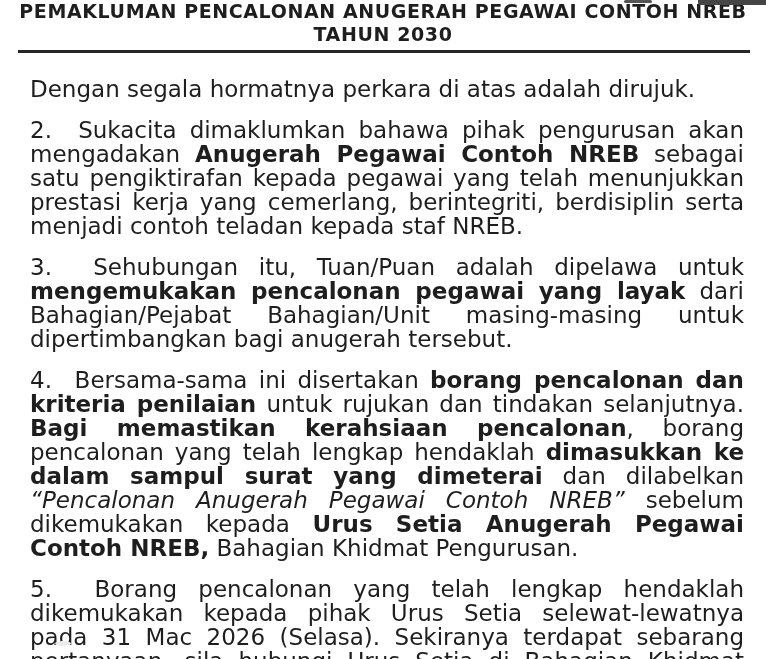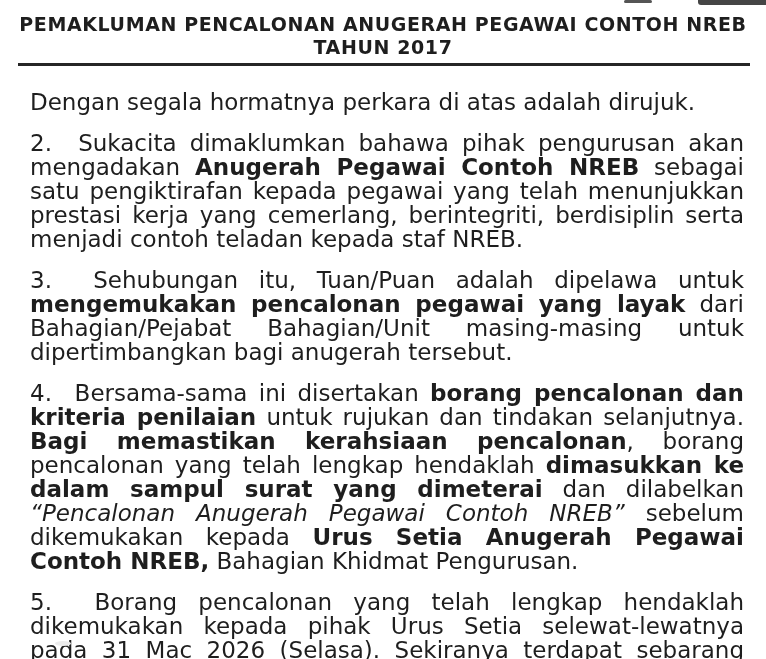--- a/index.html
+++ b/index.html
@@ -14,21 +14,21 @@
     font-family:"DejaVu Sans", sans-serif;
     color:var(--text);
     overflow:hidden;
   }
   .page{position:relative;width:766px;height:659px;background:var(--bg);}
   .artifact{position:absolute;background:#444;}
   .artifact.a1{left:624px;top:0;width:28px;height:3px;border-radius:2px;background:#555;}
   .artifact.a2{left:698px;top:0;width:68px;height:5px;border-radius:0 0 0 3px;background:#454545;}
   .artifact.a3{left:55px;top:641px;width:16px;height:5px;border-radius:50%;background:#ececec;}
   .header{
-    padding-top:13px;
+    padding-top:0;
     text-align:center;
     font-weight:bold;
     font-size:19px;
     line-height:23px;
     letter-spacing:0.6px;
   }
   .rule{
     margin:4px 16px 0 18px;
     border-top:3.5px solid var(--rule);
   }
@@ -46,21 +46,21 @@
 </head>
 <body>
 
 <div class="page">
   <div class="artifact a1"></div>
   <div class="artifact a2"></div>
   <div class="artifact a3"></div>
 
   <div class="header">
     <div>PEMAKLUMAN PENCALONAN ANUGERAH PEGAWAI CONTOH NREB</div>
-    <div>TAHUN 2017</div>
+    <div>TAHUN 2030</div>
   </div>
 
   <div class="rule"></div>
 
   <div class="doc-body">
       <p><span>Dengan segala hormatnya perkara di atas adalah dirujuk.</span></p>
       <p class="justify"><span>2.&nbsp;&nbsp;Sukacita dimaklumkan bahawa pihak pengurusan akan mengadakan </span><b>Anugerah Pegawai Contoh NREB</b><span> sebagai satu pengiktirafan kepada pegawai yang telah menunjukkan prestasi kerja yang cemerlang, berintegriti, berdisiplin serta menjadi contoh teladan kepada staf NREB.</span></p>
       <p class="justify"><span>3.&nbsp;&nbsp;Sehubungan itu, Tuan/Puan adalah dipelawa untuk </span><b>mengemukakan pencalonan pegawai yang layak</b><span> dari Bahagian/Pejabat Bahagian/Unit masing-masing untuk dipertimbangkan bagi anugerah tersebut.</span></p>
       <p class="justify"><span>4.&nbsp;&nbsp;Bersama-sama ini disertakan </span><b>borang pencalonan dan kriteria penilaian</b><span> untuk rujukan dan tindakan selanjutnya. </span><b>Bagi memastikan kerahsiaan pencalonan</b><span>, borang pencalonan yang telah lengkap hendaklah </span><b>dimasukkan ke dalam sampul surat yang dimeterai</b><span> dan dilabelkan </span><i>“Pencalonan Anugerah Pegawai Contoh NREB”</i><span> sebelum dikemukakan kepada </span><b>Urus Setia Anugerah Pegawai Contoh NREB,</b><span> Bahagian Khidmat Pengurusan.</span></p>
       <p class="justify"><span>5.&nbsp;&nbsp;Borang pencalonan yang telah lengkap hendaklah dikemukakan kepada pihak Urus Setia selewat-lewatnya pada 31 Mac 2026 (Selasa). Sekiranya terdapat sebarang pertanyaan, sila hubungi Urus Setia di Bahagian Khidmat Pengurusan untuk penjelasan lanjut.</span></p>

